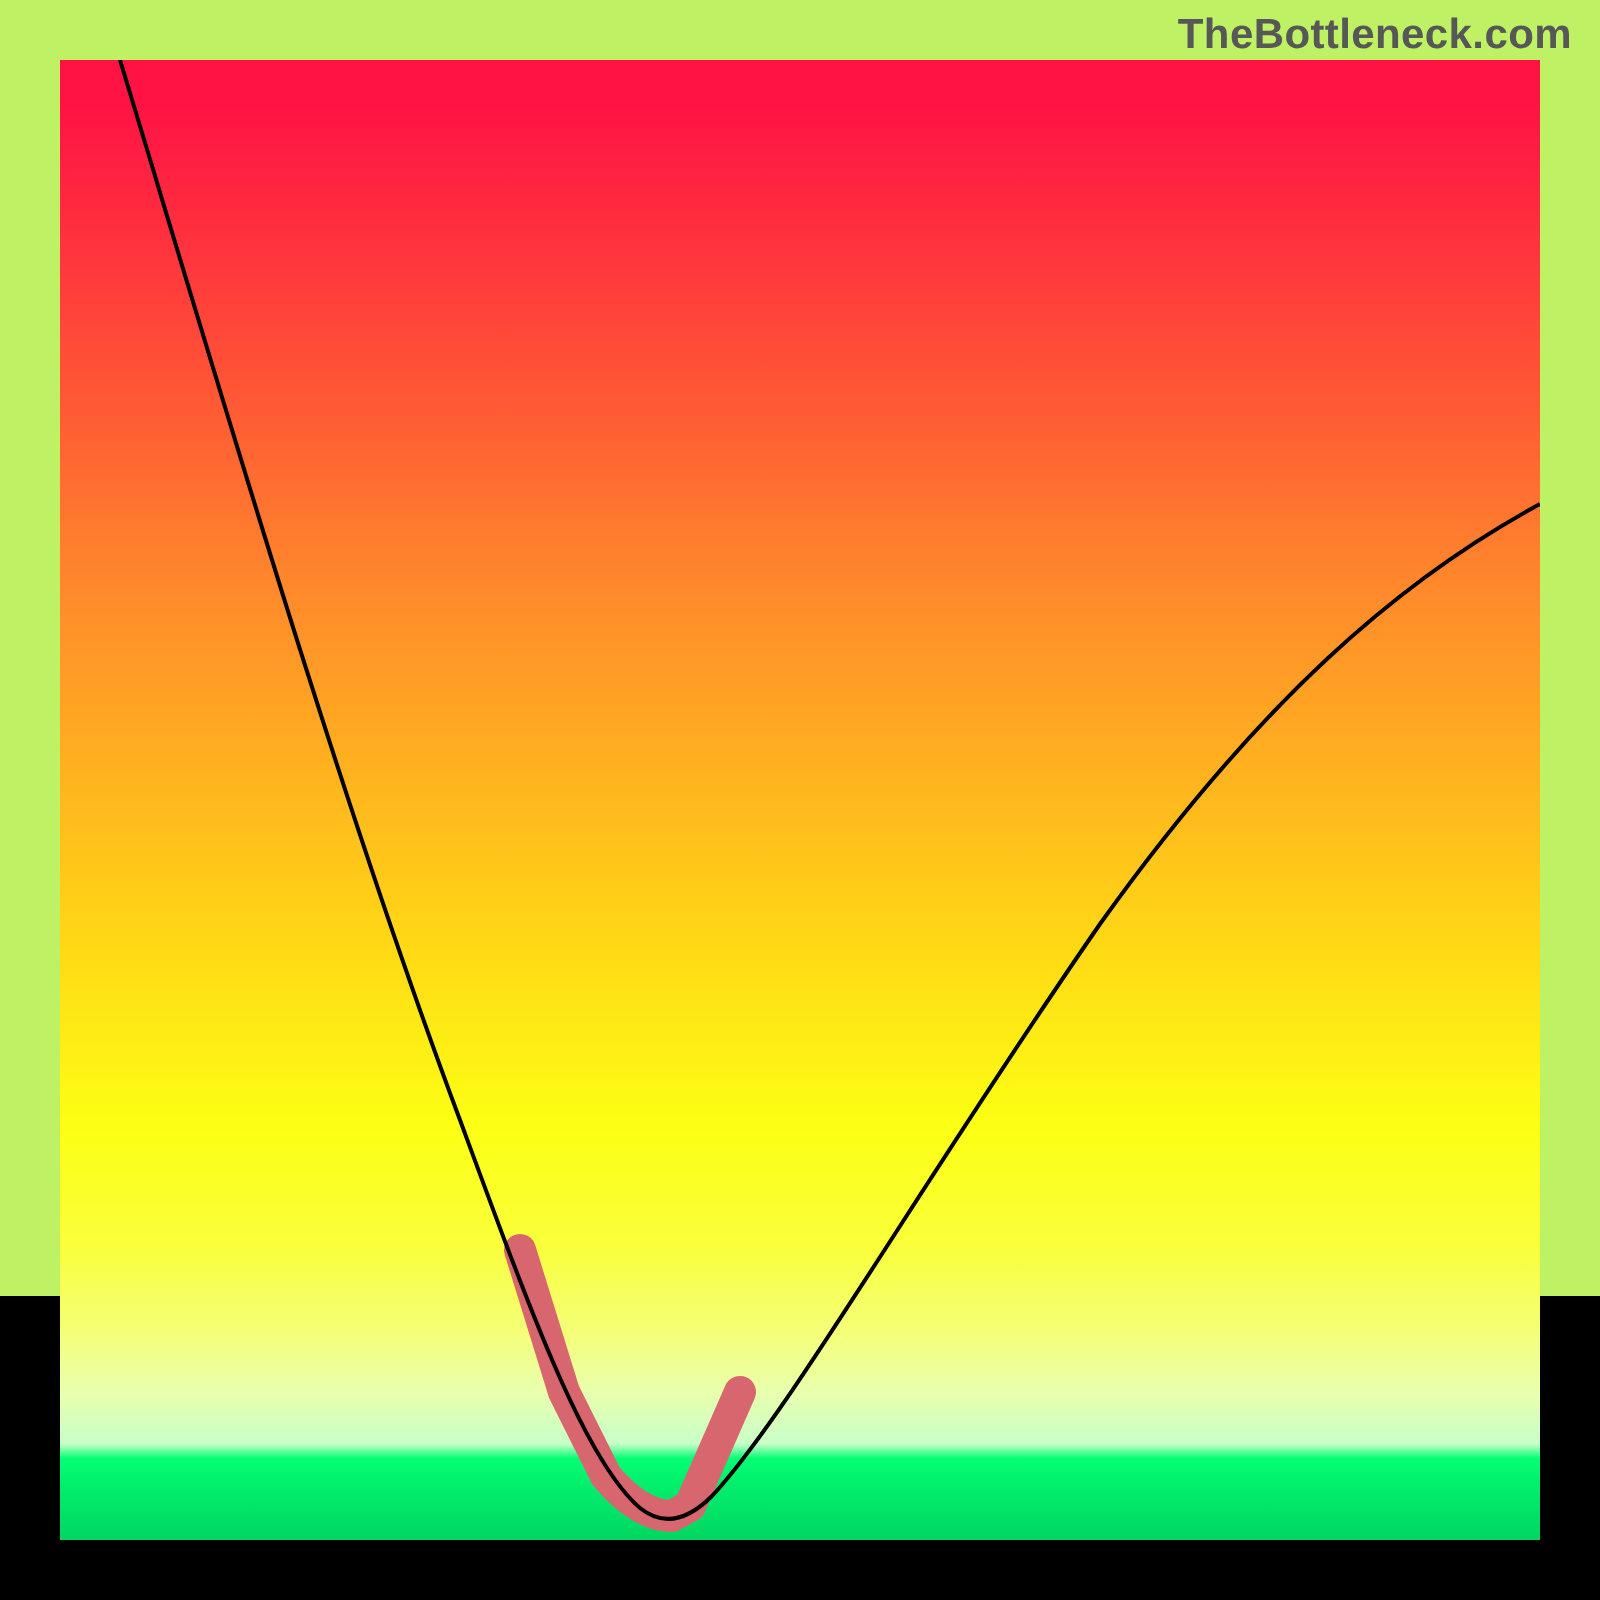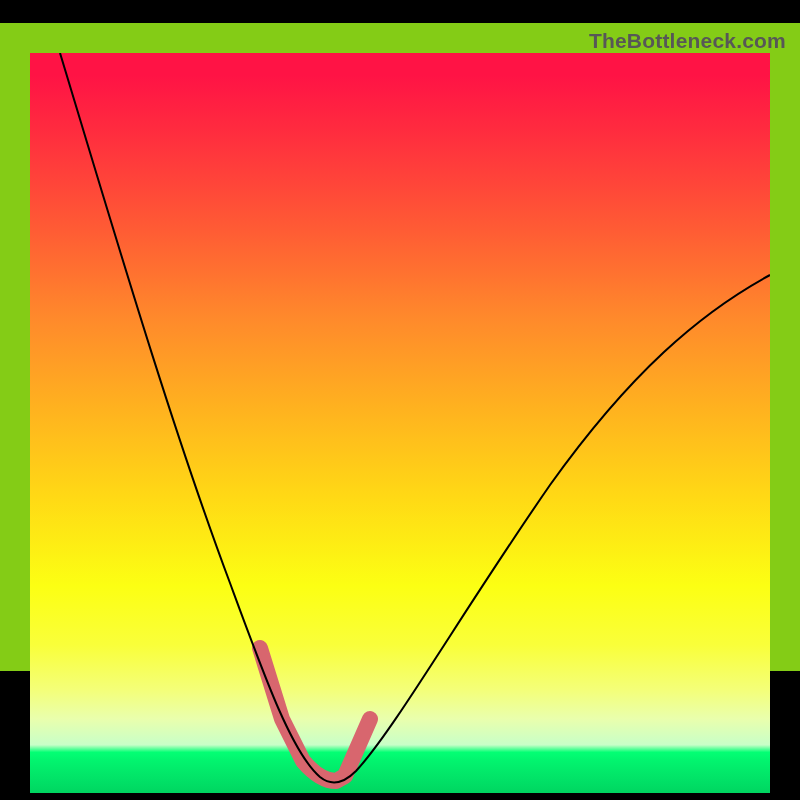--- a/index.html
+++ b/index.html
@@ -8,22 +8,21 @@
     width: 800px;
     height: 800px;
     background: #000;
     overflow: hidden;
     font-family: Arial, Helvetica, sans-serif;
   }
   .frame {
     position: relative;
     width: 800px;
     height: 648px;
-    background: #84cc16;
-    margin-top: 23px;
+    background: #bef264;
   }
   .watermark {
     position: absolute;
     top: 6px;
     right: 14px;
     color: #575757;
     font-size: 21px;
     font-weight: 600;
     letter-spacing: 0.2px;
     user-select: none;

